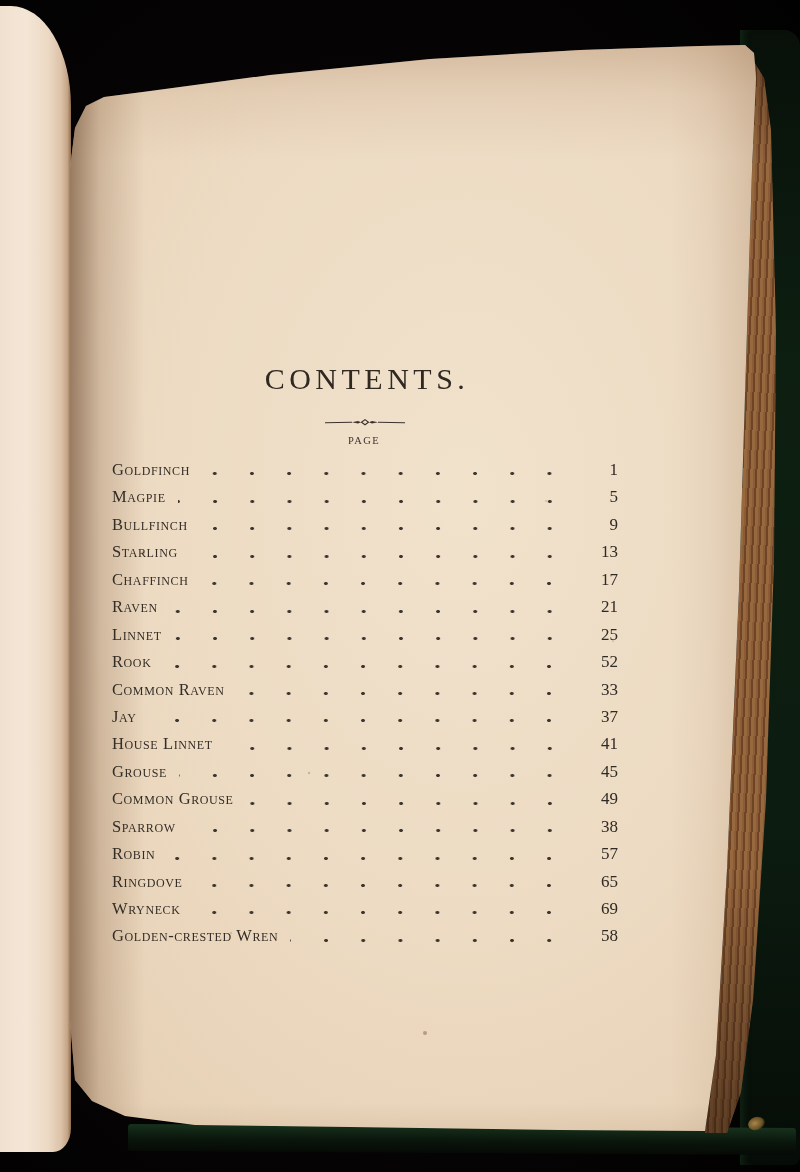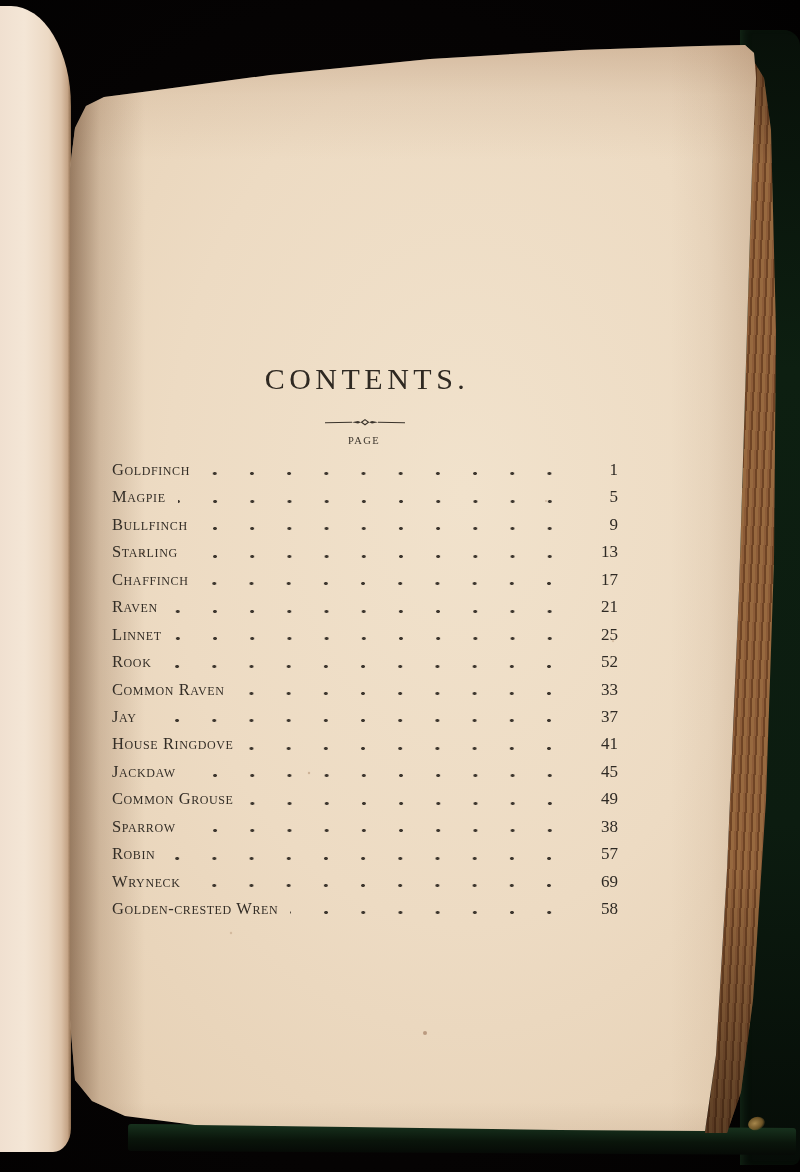--- a/index.html
+++ b/index.html
@@ -190,27 +190,27 @@
           <span class="toc-page">33</span>
         </li>
 
         <li class="toc-row">
           <span class="toc-label">Jay</span>
           <span class="leaders"></span>
           <span class="toc-page">37</span>
         </li>
 
         <li class="toc-row">
-          <span class="toc-label">House Ringdove</span>
+          <span class="toc-label">House Linnet</span>
           <span class="leaders"></span>
           <span class="toc-page">41</span>
         </li>
 
         <li class="toc-row">
-          <span class="toc-label">Jackdaw</span>
+          <span class="toc-label">Grouse</span>
           <span class="leaders"></span>
           <span class="toc-page">45</span>
         </li>
 
         <li class="toc-row">
           <span class="toc-label">Common Grouse</span>
           <span class="leaders"></span>
           <span class="toc-page">49</span>
         </li>
 
@@ -220,20 +220,25 @@
           <span class="toc-page">38</span>
         </li>
 
         <li class="toc-row">
           <span class="toc-label">Robin</span>
           <span class="leaders"></span>
           <span class="toc-page">57</span>
         </li>
 
 
+        <li class="toc-row">
+          <span class="toc-label">Ringdove</span>
+          <span class="leaders"></span>
+          <span class="toc-page">65</span>
+        </li>
 
         <li class="toc-row">
           <span class="toc-label">Wryneck</span>
           <span class="leaders"></span>
           <span class="toc-page">69</span>
         </li>
 
         <li class="toc-row">
           <span class="toc-label">Golden-crested Wren</span>
           <span class="leaders"></span>

